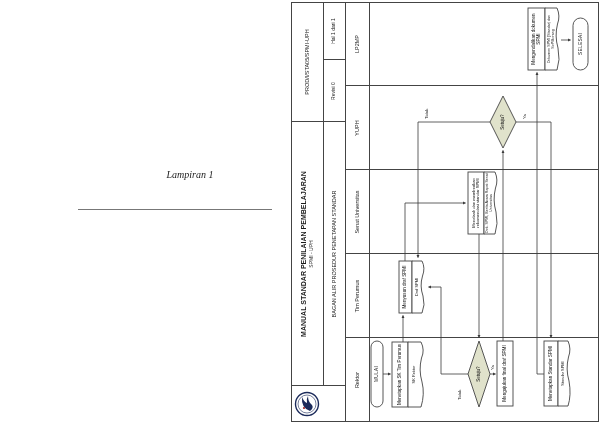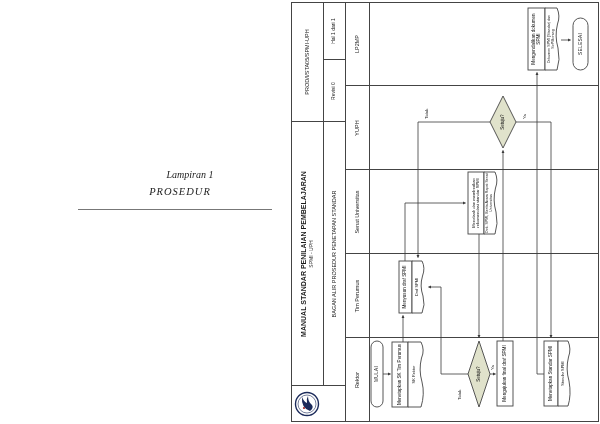--- a/index.html
+++ b/index.html
@@ -33,21 +33,20 @@
   .yn{font-size:4.3px;color:#222;justify-content:flex-start;}
   svg{position:absolute;left:0;top:0;}
 </style>
 </head>
 <body>
 
 <div id="canvas">
 
   <div class="left-page">
     <div class="lampiran">Lampiran 1</div>
-    <div class="prosedur">PROSEDUR</div>
     <div class="rule"></div>
   </div>
 
   <div class="upright">
 
     <svg width="420" height="308" viewBox="0 0 420 308">
       <defs>
         <marker id="arr" markerWidth="6" markerHeight="6" refX="3.5" refY="2" orient="auto">
           <path d="M0,0 L4,2 L0,4 Z" fill="#3a3a3a"></path>
         </marker>

